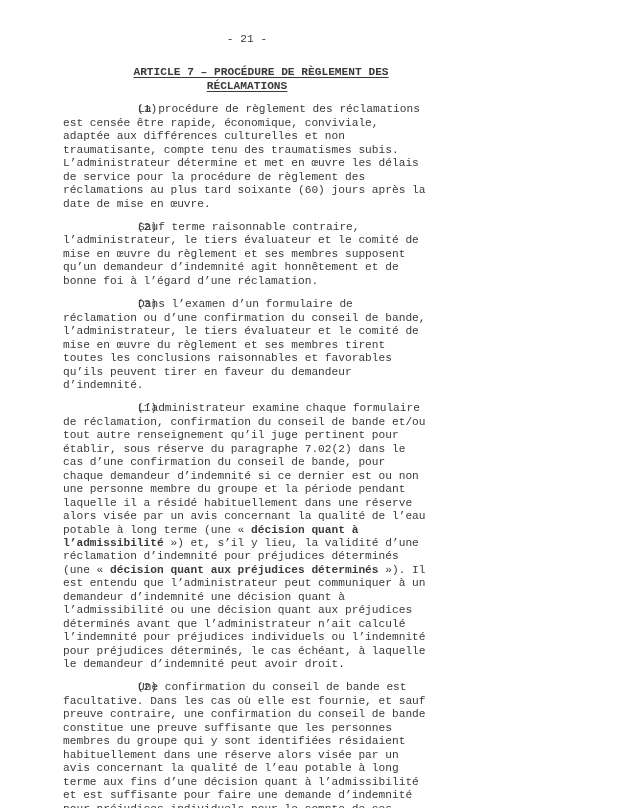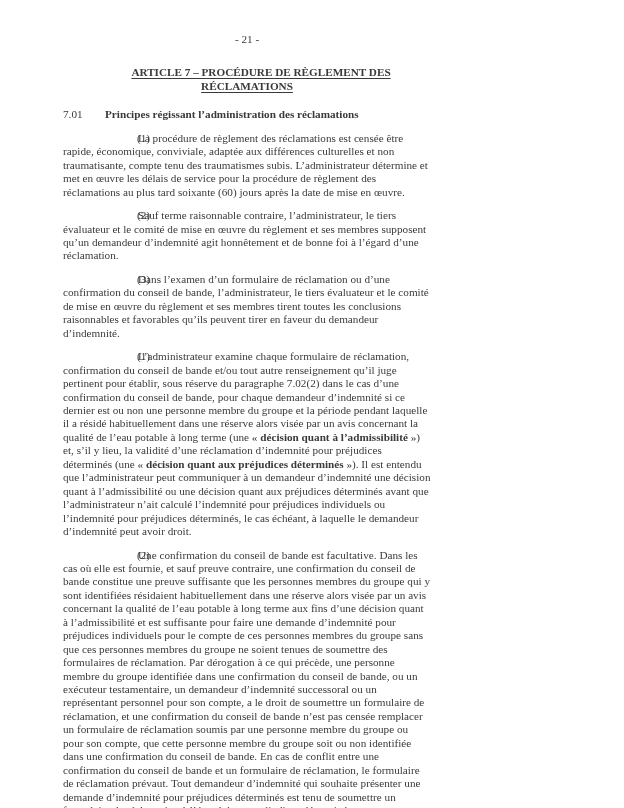--- a/index.html
+++ b/index.html
@@ -8,21 +8,21 @@
     background: #ffffff;
   }
   .page {
     position: relative;
     width: 540px;
     height: 808px;
     box-sizing: border-box;
     padding: 33px 109px 0 63px;
     background: #ffffff;
     overflow: hidden;
-    font-family: Liberation Serif, serif;
+    font-family: Liberation Mono, monospace;
     font-size: 11.2px;
     line-height: 13.45px;
     color: #3a3a3c;
     text-align: left;
   }
   .page-num {
     text-align: center;
   }
   .doc-title {
     margin: 20px 0 0 0;
@@ -64,24 +64,20 @@
 </head>
 <body>
 
 <main class="page">
 
   <div class="page-num">- 21 -</div>
 
   <h1 class="doc-title"><span class="u">ARTICLE 7 – PROCÉDURE DE RÈGLEMENT DES RÉCLAMATIONS</span></h1>
 
   <section>
-    <div class="sec-head">
-      <span class="sec-num">7.01</span>
-      <span class="sec-title">Principes régissant l’administration des réclamations</span>
-    </div>
 
     <p class="para"><span class="pnum">(1)</span><span><span>La procédure de règlement des réclamations est censée être rapide, économique, conviviale, adaptée aux différences culturelles et non traumatisante, compte tenu des traumatismes subis. L’administrateur détermine et met en œuvre les délais de service pour la procédure de règlement des réclamations au plus tard soixante (60) jours après la date de mise en œuvre.</span></span></p>
 
     <p class="para"><span class="pnum">(2)</span><span><span>Sauf terme raisonnable contraire, l’administrateur, le tiers évaluateur et le comité de mise en œuvre du règlement et ses membres supposent qu’un demandeur d’indemnité agit honnêtement et de bonne foi à l’égard d’une réclamation.</span></span></p>
 
     <p class="para"><span class="pnum">(3)</span><span><span>Dans l’examen d’un formulaire de réclamation ou d’une confirmation du conseil de bande, l’administrateur, le tiers évaluateur et le comité de mise en œuvre du règlement et ses membres tirent toutes les conclusions raisonnables et favorables qu’ils peuvent tirer en faveur du demandeur d’indemnité.</span></span></p>
   </section>
 
   <section>
 

